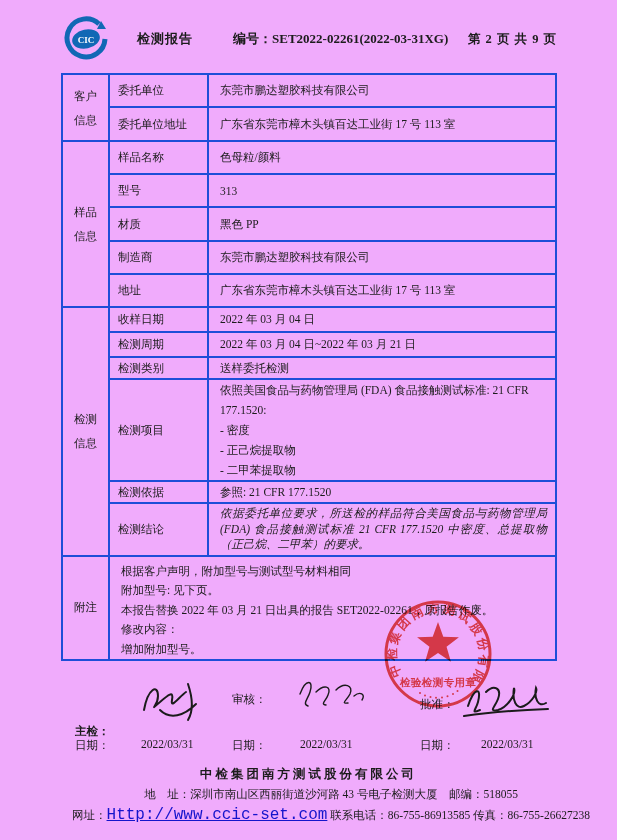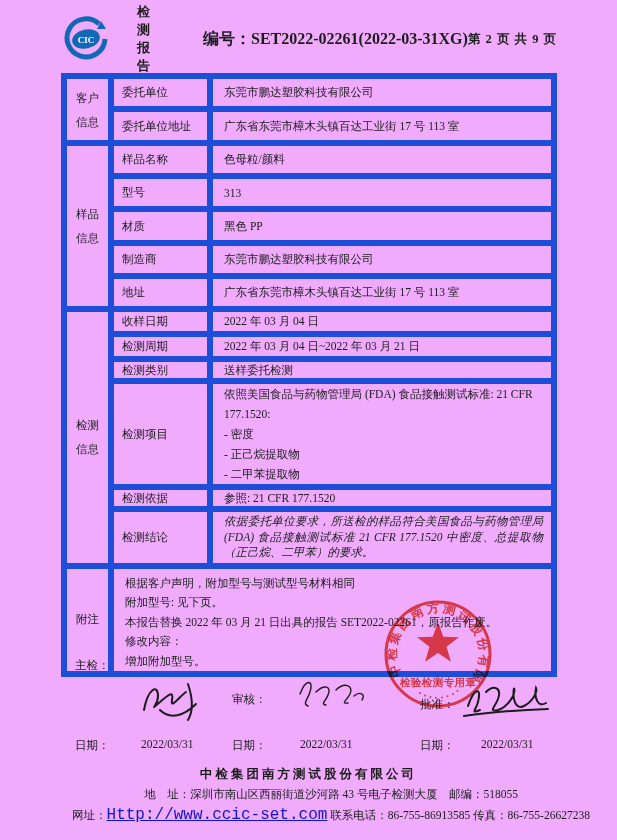--- a/index.html
+++ b/index.html
@@ -10,30 +10,30 @@
     color: #1c1c1c;
     position: relative;
     overflow: hidden;
   }
   .page { position: absolute; inset: 0; width: 617px; height: 840px; background: #f0abfc; }
 
   
   .hdr { position: absolute; left: 61px; top: 14px; width: 496px; height: 50px; display: flex; align-items: center; }
   .logo { width: 50px; height: 46px; flex: 0 0 auto; }
   .hdr-title { font-weight: bold; font-size: 13px; margin-left: 26px; letter-spacing: 1px; }
-  .hdr-no { font-weight: bold; font-size: 16px; margin-left: 40px; white-space: nowrap; }
+  .hdr-no { font-weight: bold; font-size: 13px; margin-left: 40px; white-space: nowrap; }
   .hdr-page { font-weight: bold; font-size: 12.5px; margin-left: auto; white-space: nowrap; letter-spacing: 1px; }
 
   
   table.rpt {
     position: absolute; left: 61px; top: 73px; width: 496px;
     border-collapse: collapse; table-layout: fixed;
     font-size: 11.5px;
   }
-  table.rpt td { border: 6px solid #1d4ed8; vertical-align: middle; }
+  table.rpt td { border: 2px solid #1d4ed8; vertical-align: middle; }
   td.sec { width: 47px; text-align: center; padding: 0 4px; }
   td.sec .wrap2 { display: inline-block; width: 2.1em; word-break: break-all; line-height: 24px; text-align: center; }
   td.lbl { width: 99px; padding-left: 8px; }
   td.val { padding-left: 11px; padding-right: 8px; }
   tr.r33 { height: 33px; }
   tr.r34 { height: 34px; }
   tr.r25 { height: 25px; }
   tr.r22 { height: 22px; }
   tr.r97 { height: 97px; }
   tr.r47 { height: 47px; }
@@ -151,21 +151,21 @@
       <td class="sec"><span>附注</span></td>
       <td class="notes pre" colspan="2">根据客户声明，附加型号与测试型号材料相同
 附加型号: 见下页。
 本报告替换 2022 年 03 月 21 日出具的报告 SET2022-02261，原报告作废。
 修改内容：
 增加附加型号。</td>
     </tr>
   </tbody>
     </table>
 
-  <div class="sig-label" style="left:75px; top:658px;">主检：</div>
+  <div class="sig-label" style="left:75px; top:724px;font-weight:bold;">主检：</div>
   <svg class="sig-svg" style="left:130px; top:674px;" width="88" height="52" viewBox="0 0 88 52">
     <path d="M14,36 C18,14 28,10 28,22 C28,32 18,38 30,28 C38,21 44,16 42,26 C40,36 50,22 56,18" stroke-width="2"></path>
     <path d="M30,36 C40,46 54,42 66,30 M58,10 C62,22 64,36 58,46" stroke-width="2"></path>
   </svg>
   <div class="sig-label" style="left:232px; top:692px;">审核：</div>
   <svg class="sig-svg" style="left:286px; top:670px;" width="92" height="48" viewBox="0 0 92 48">
     <path d="M14,24 C20,8 28,10 24,22 C22,29 16,34 22,36" stroke-width="1.4"></path>
     <path d="M30,22 C38,14 46,16 42,25 C40,31 34,34 40,35 M50,20 C58,12 68,15 64,24 C61,30 54,34 62,33 M68,26 C74,21 80,24 76,30" stroke-width="1.4"></path>
   </svg>
   <div class="sig-label" style="left:420px; top:697px;">批准：</div>

